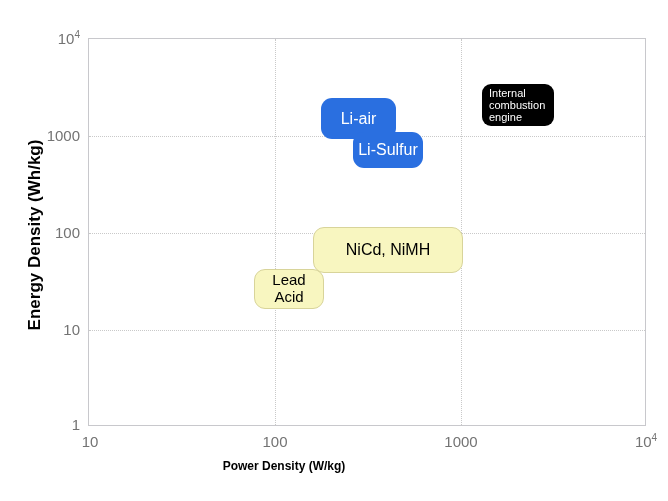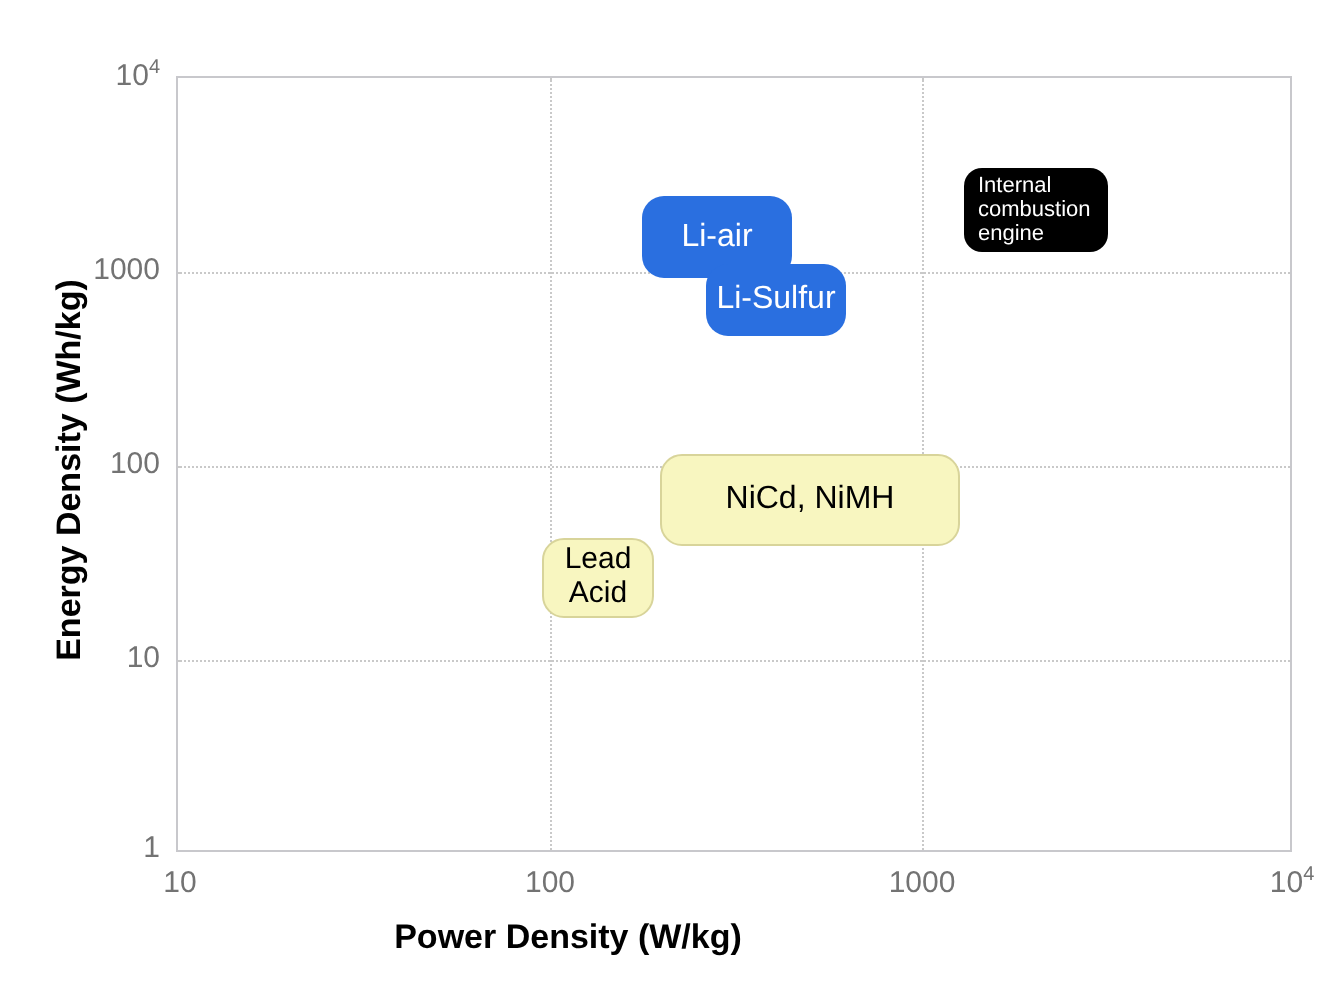--- a/index.html
+++ b/index.html
@@ -72,21 +72,21 @@
     line-height: 0;
   }
 
   
   #x-axis-title {
     position: absolute;
     left: 0;
     top: 459px;
     width: 568px;
     text-align: center;
-    font-size: 17px;
+    font-size: 12px;
     font-weight: bold;
     color: #000000;
   }
   #y-axis-title {
     position: absolute;
     left: -95px;
     top: 225px;
     width: 260px;
     text-align: center;
     font-size: 17px;
@@ -130,21 +130,20 @@
     z-index: 4;
   }
 
   .box-nicd-nimh,
   .box-lead-acid {
     background: #f8f6c0;
     border: 1px solid #d8d49a;
     color: #000000;
     font-size: 16px;
     z-index: 3;
-    margin-left: 17px;
   }
   .box-lead-acid { z-index: 2; font-size: 15px; }
 
   .box-ice {
     background: #000000;
     color: #ffffff;
     font-size: 11px;
     z-index: 7;
     border-radius: 9px;
     text-align: left;
@@ -173,21 +172,21 @@
 
     <div class="tech-box box-li-air" style="left:232px; top:59px; width:75px; height:41px;">
       <span class="box-label">Li-air</span>
     </div>
 
 
     <div class="tech-box box-nicd-nimh" style="left:224px; top:188px; width:150px; height:46px;">
       <span class="box-label">NiCd, NiMH</span>
     </div>
 
-    <div class="tech-box box-lead-acid" style="left:165px; top:230px; width:56px; height:40px;">
+    <div class="tech-box box-lead-acid" style="left:165px; top:230px; width:70px; height:40px;">
       <span class="box-label">Lead
 Acid</span>
     </div>
 
     <div class="tech-box box-ice" style="left:380px; top:45px; width:72px; height:42px;margin-left:13px;">
       <span class="box-label">Internal
 combustion
 engine</span>
     </div>
 

